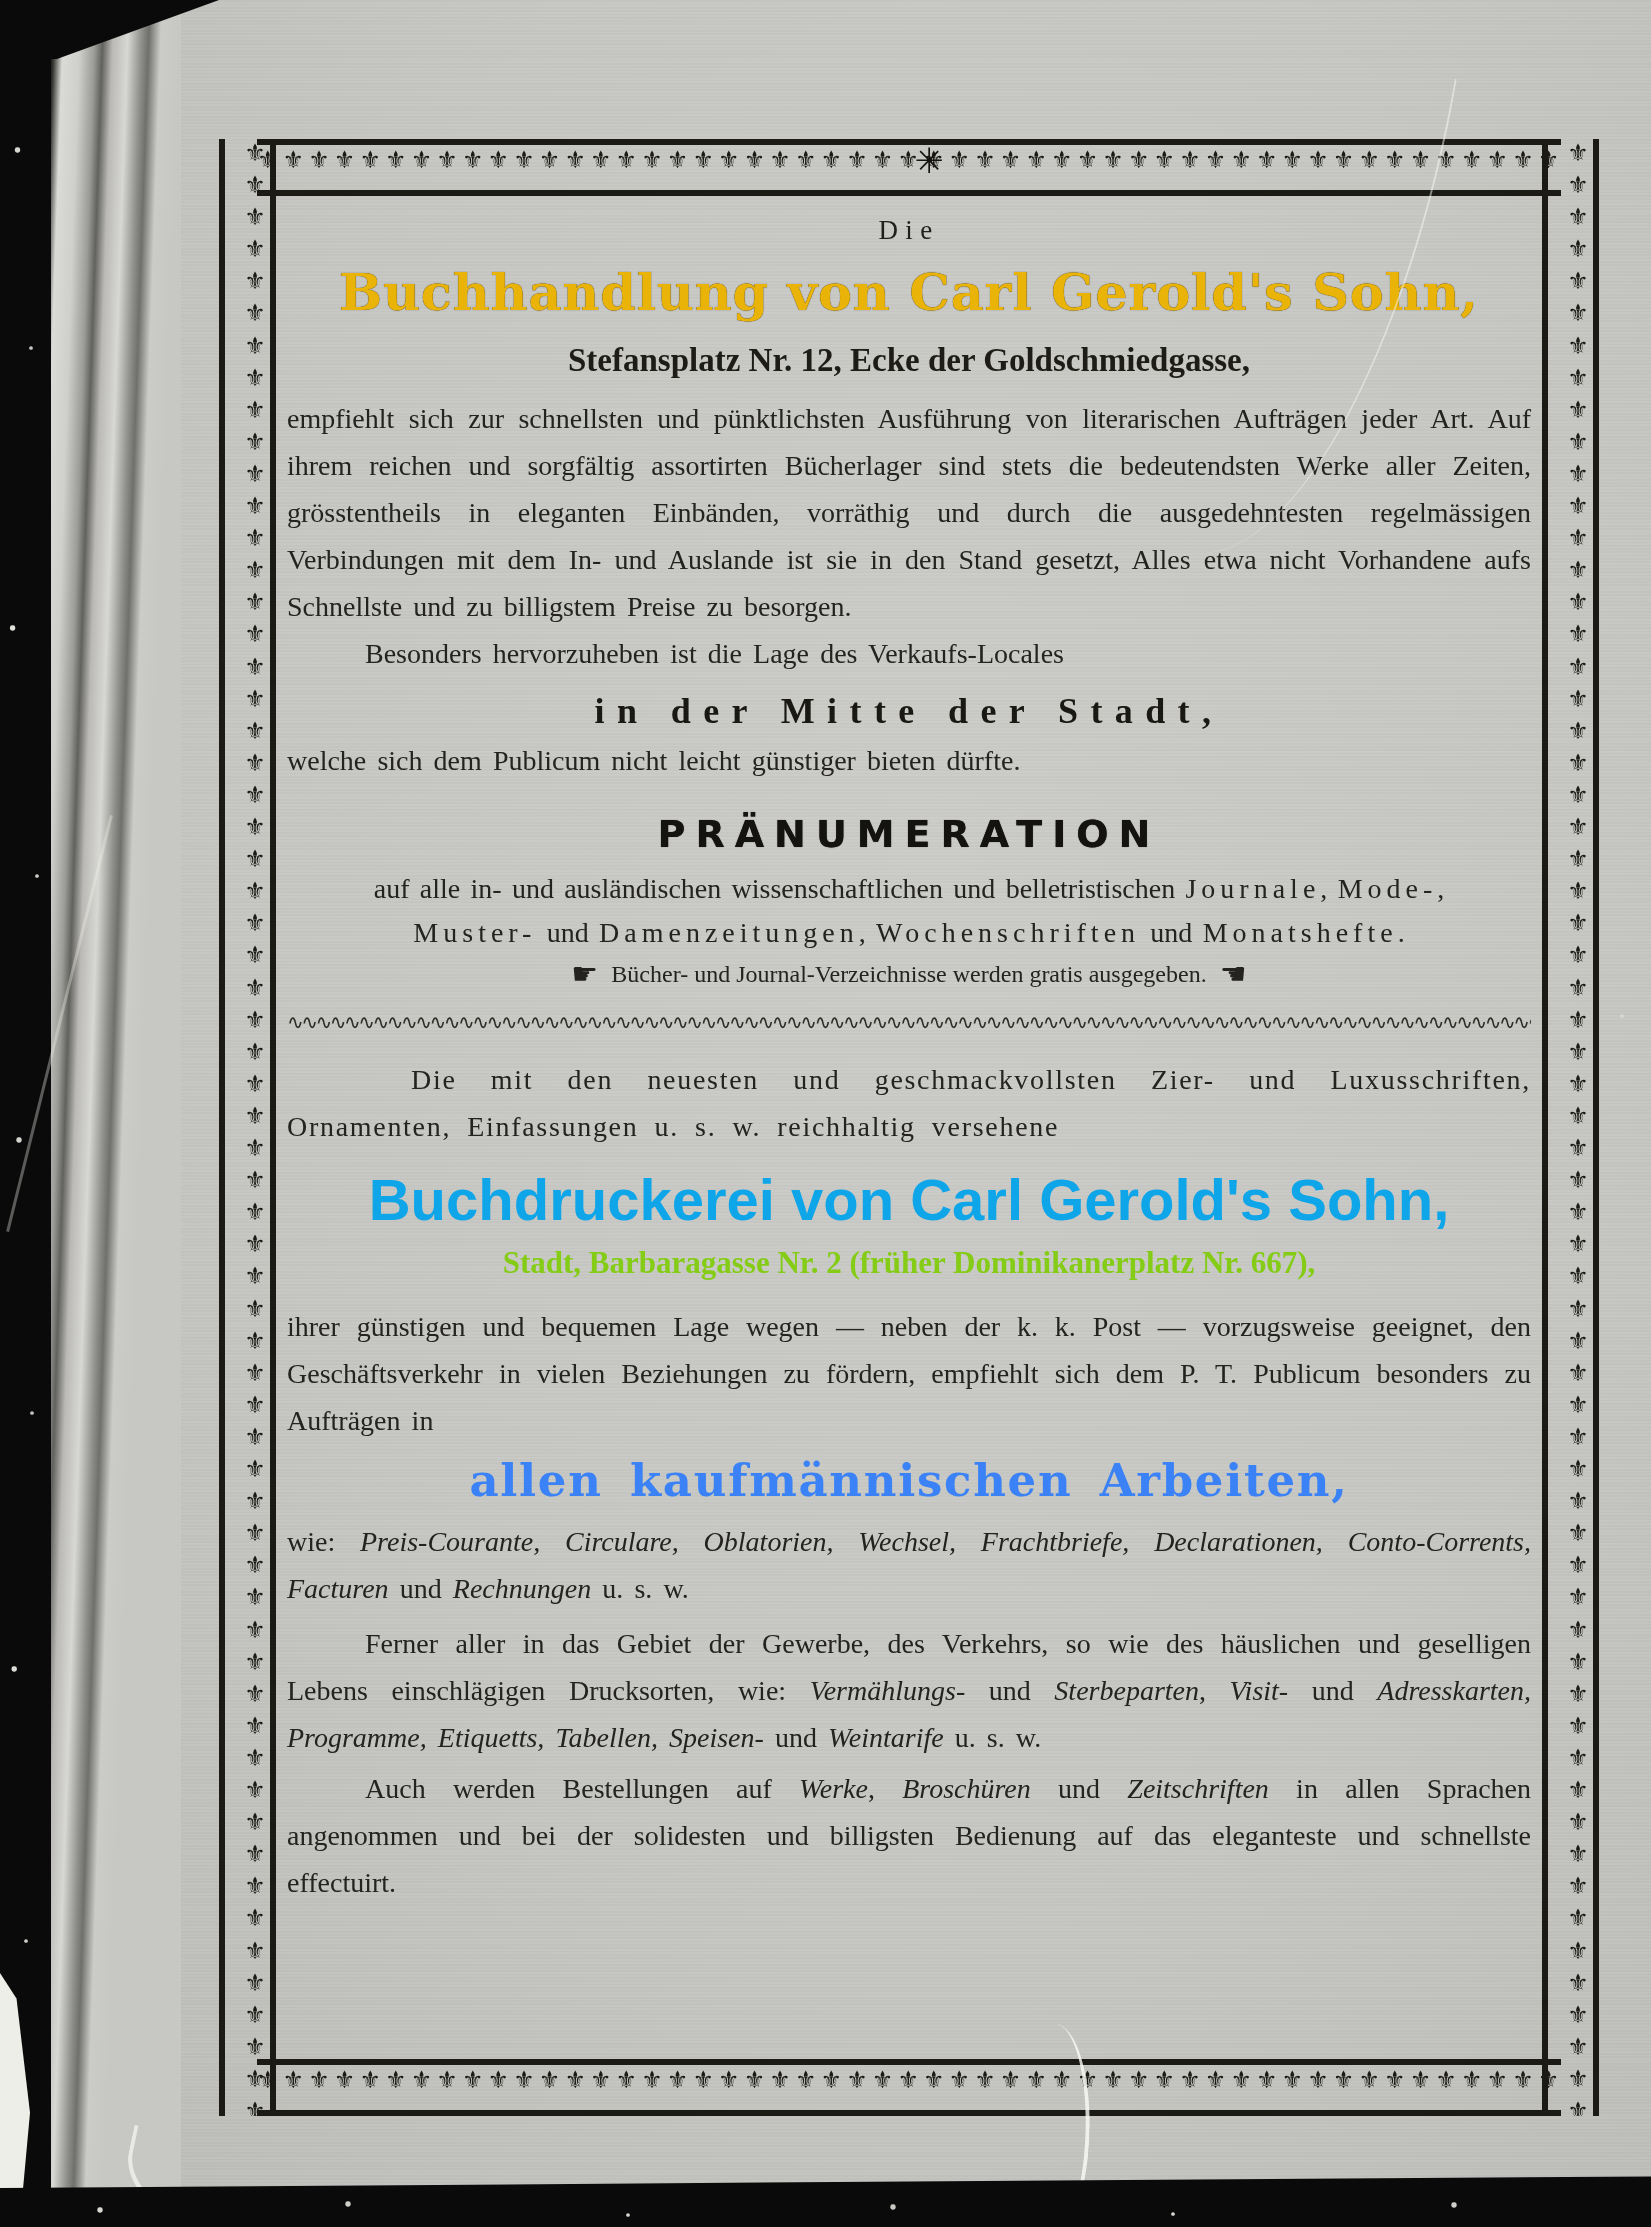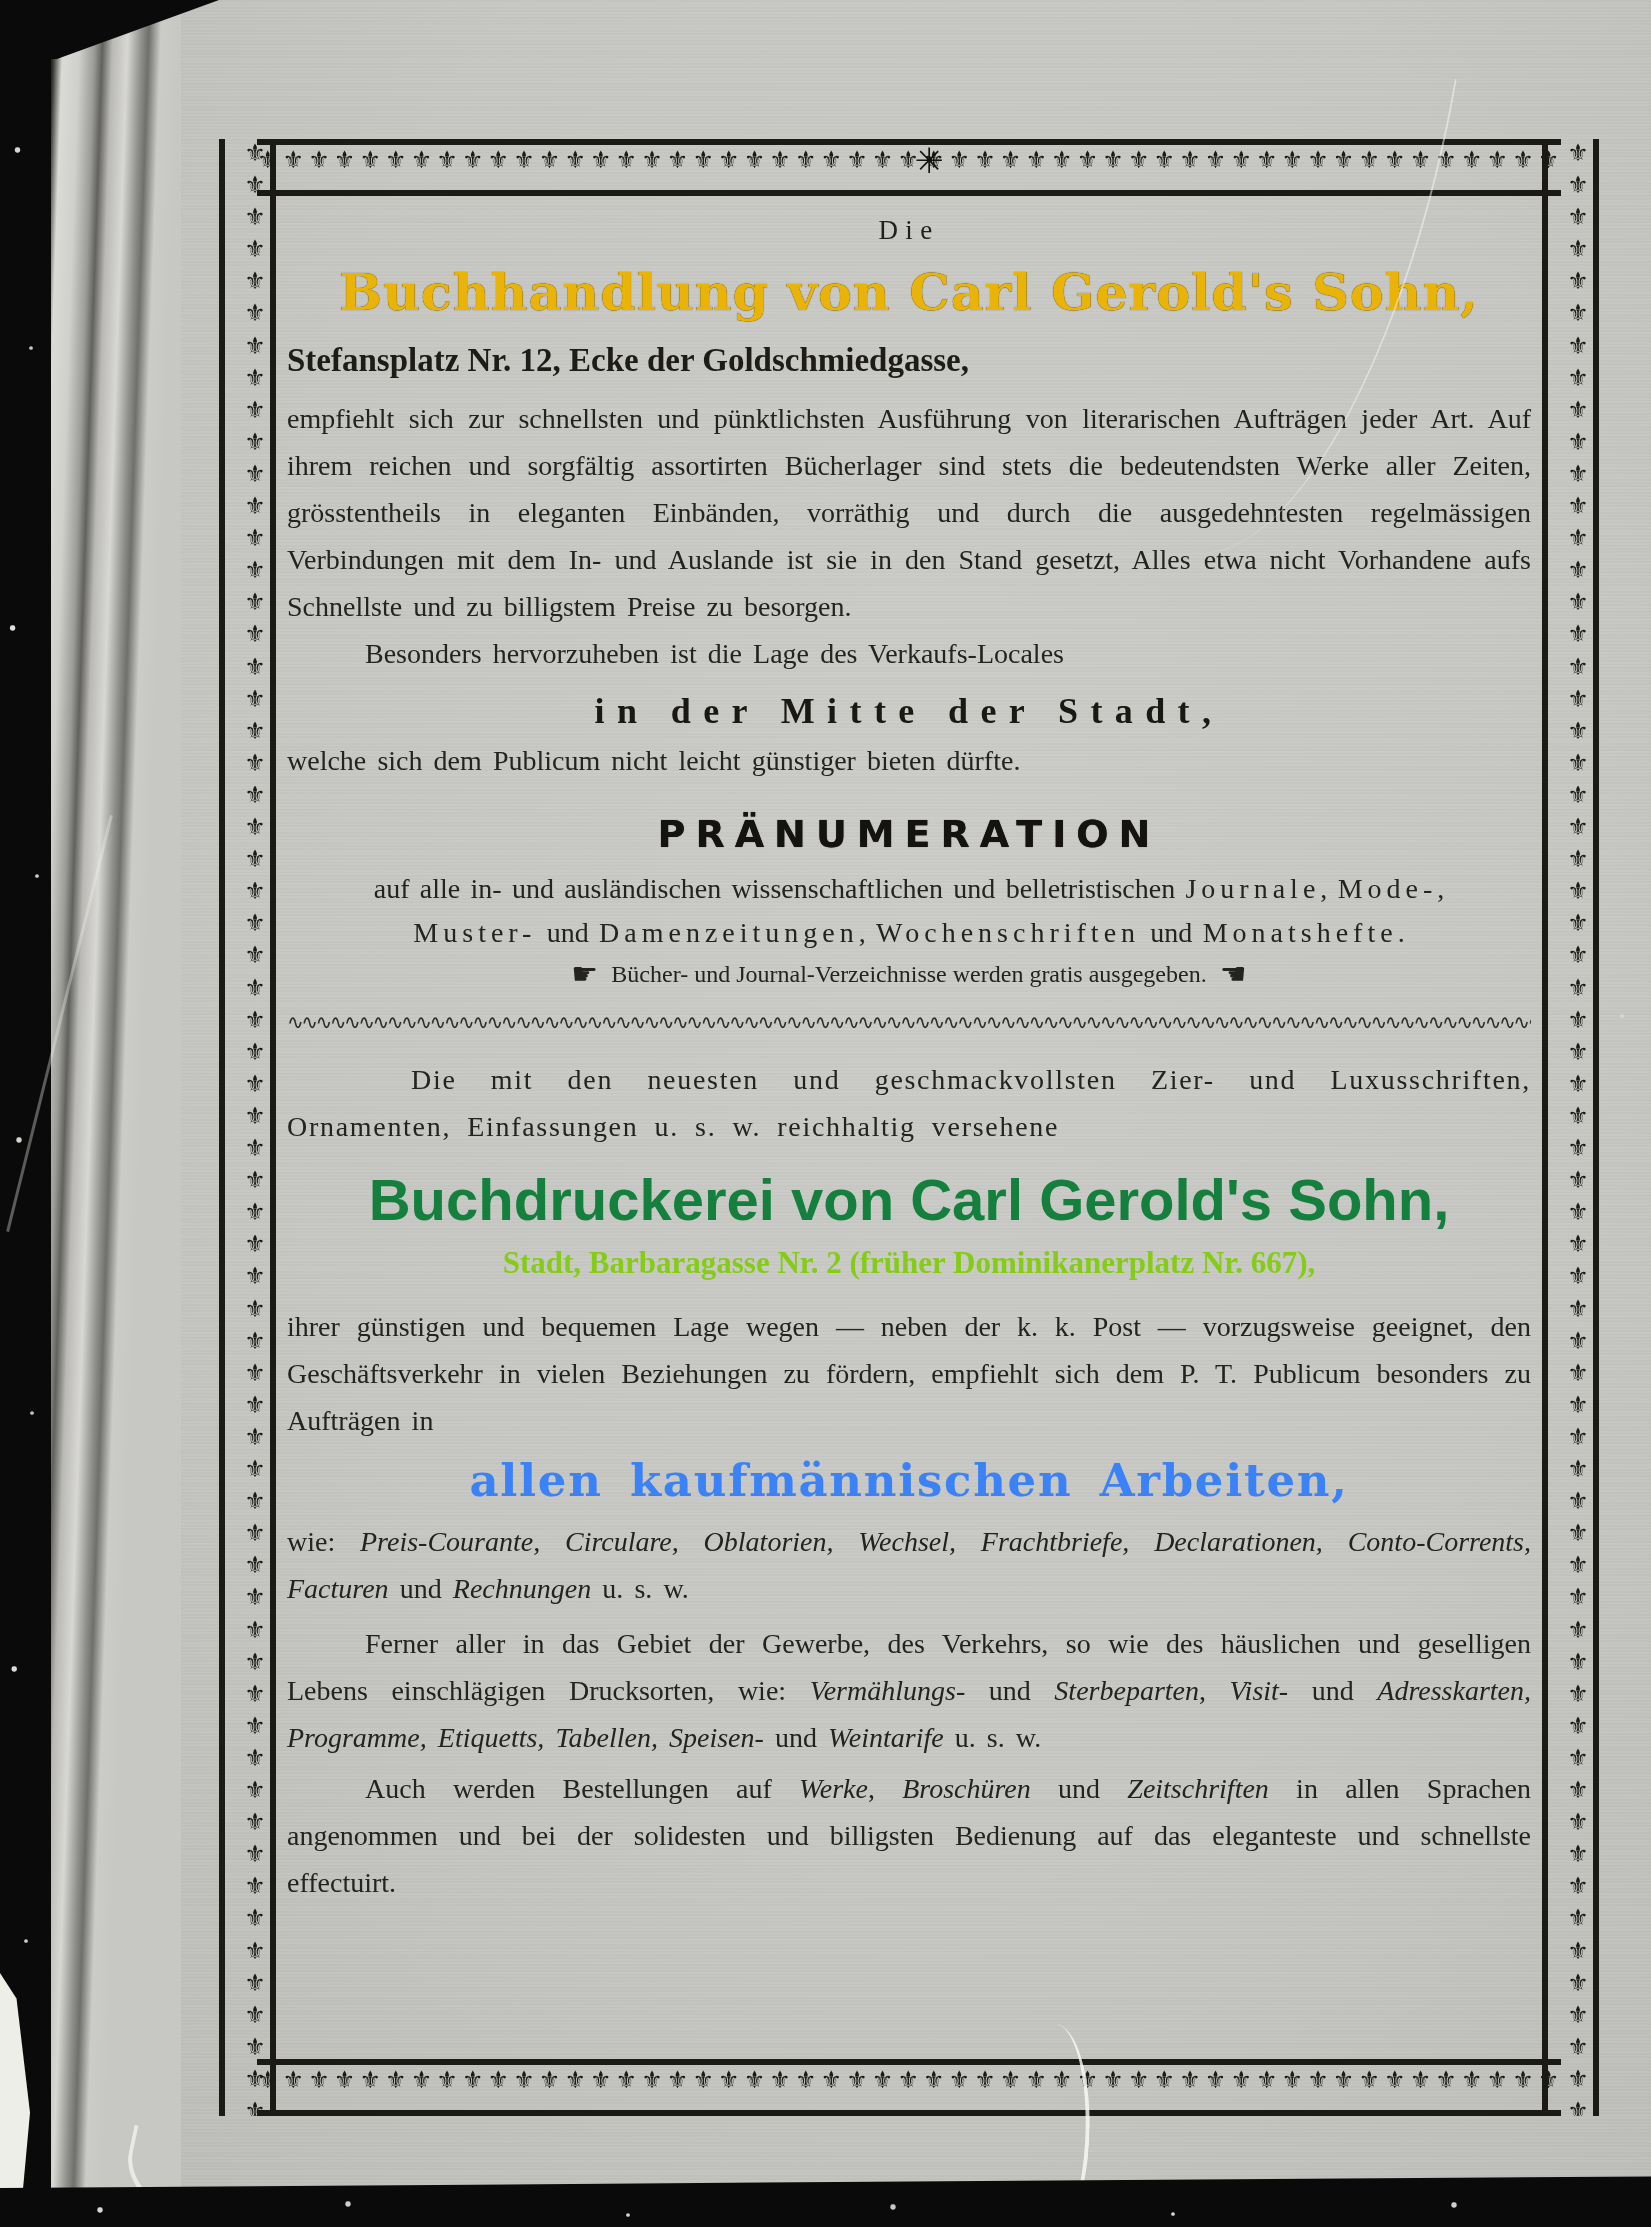--- a/index.html
+++ b/index.html
@@ -46,34 +46,34 @@
   .content{position:absolute;left:45px;top:45px;right:45px;bottom:45px;padding:0 23px;
        font-size:28px;line-height:47px;color:#24231f;}
   .just{text-align:justify;word-spacing:4.1px;}
   .ind{text-indent:78px;}
   .it{font-style:italic;}
   .lsp{letter-spacing:5px;}
 
   .lead-in{margin-top:23px;text-align:center;font-size:27px;letter-spacing:7.4px;color:#201f1b;}
   .title1{margin-top:3.3px;text-align:center;font-family:"DejaVu Serif",serif;font-weight:bold;
        font-size:51px;line-height:71px;letter-spacing:0.8px;color:#eab308;text-shadow:0 0 0.8px #17160f;}
-  .addr1{margin-top:10px;text-align:left;font-weight:bold;font-size:33px;line-height:45px;color:#1d1c17;}
+  .addr1{margin-top:10px;text-align:center;font-weight:bold;font-size:33px;line-height:45px;color:#1d1c17;}
   .p-main1{margin-top:11.6px;}
   .highlight{margin-top:9px;text-align:center;font-weight:bold;font-size:36px;line-height:51px;
        letter-spacing:12.4px;color:#191813;}
   .praenum-h{margin-top:26.4px;text-align:center;font-family:"DejaVu Sans",sans-serif;font-weight:bold;
        font-size:38px;line-height:48px;letter-spacing:10px;color:#14130f;text-shadow:0 0 0.8px #14130f;}
   .praenum-b{margin-top:8.3px;text-align:center;line-height:44px;word-spacing:3.3px;}
   .note{margin-top:0;text-align:center;font-size:24px;line-height:38px;}
   .hand{font-family:"DejaVu Sans",sans-serif;font-size:30px;padding:0 13.2px;vertical-align:-2.5px;}
   .divider{margin:18px 0 21.5px;text-align:center;font-family:"DejaVu Sans",sans-serif;font-size:20px;
        line-height:23px;height:23px;letter-spacing:-2.5px;color:#2d2c27;white-space:nowrap;overflow:hidden;}
   .intro2{margin-top:13.2px;text-indent:124px;letter-spacing:1.7px;word-spacing:7.4px;}
   .title2{margin-top:16.5px;text-align:center;font-family:"Liberation Sans",sans-serif;font-weight:bold;
-       font-size:58px;line-height:68px;color:#15803d;}
+       font-size:58px;line-height:68px;color:#0ea5e9;}
   .addr2{margin-top:8.3px;text-align:center;font-weight:bold;font-size:31px;line-height:41px;color:#84cc16;}
   .p-main2{margin-top:20px;}
   .sub2{margin-top:6.6px;text-align:center;font-family:"DejaVu Serif",serif;font-weight:bold;
        font-size:45px;line-height:59px;letter-spacing:1.7px;word-spacing:10px;color:#3b82f6;}
   .list2{margin-top:8.3px;}
   .p-ferner{margin-top:3.3px;}
   .p-auch{margin-top:3.3px;}
 
   
   .scr1{position:absolute;left:1214px;top:58px;width:198px;height:512px;

